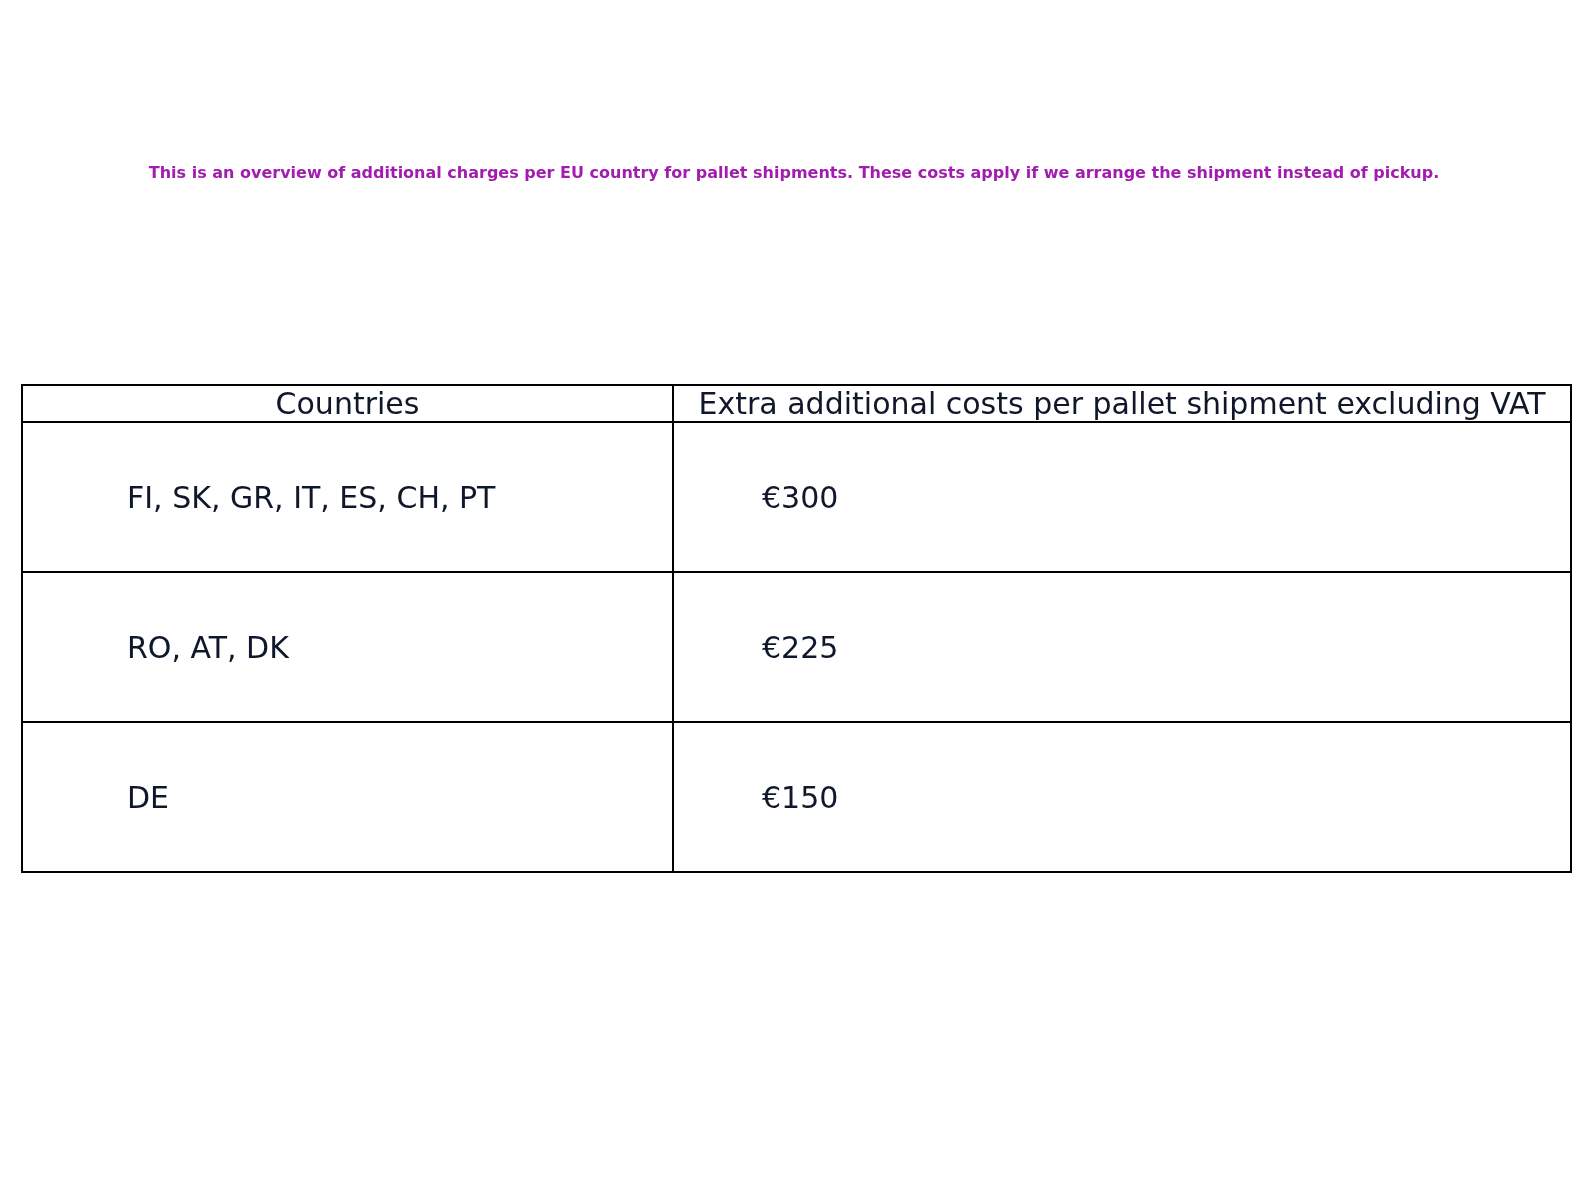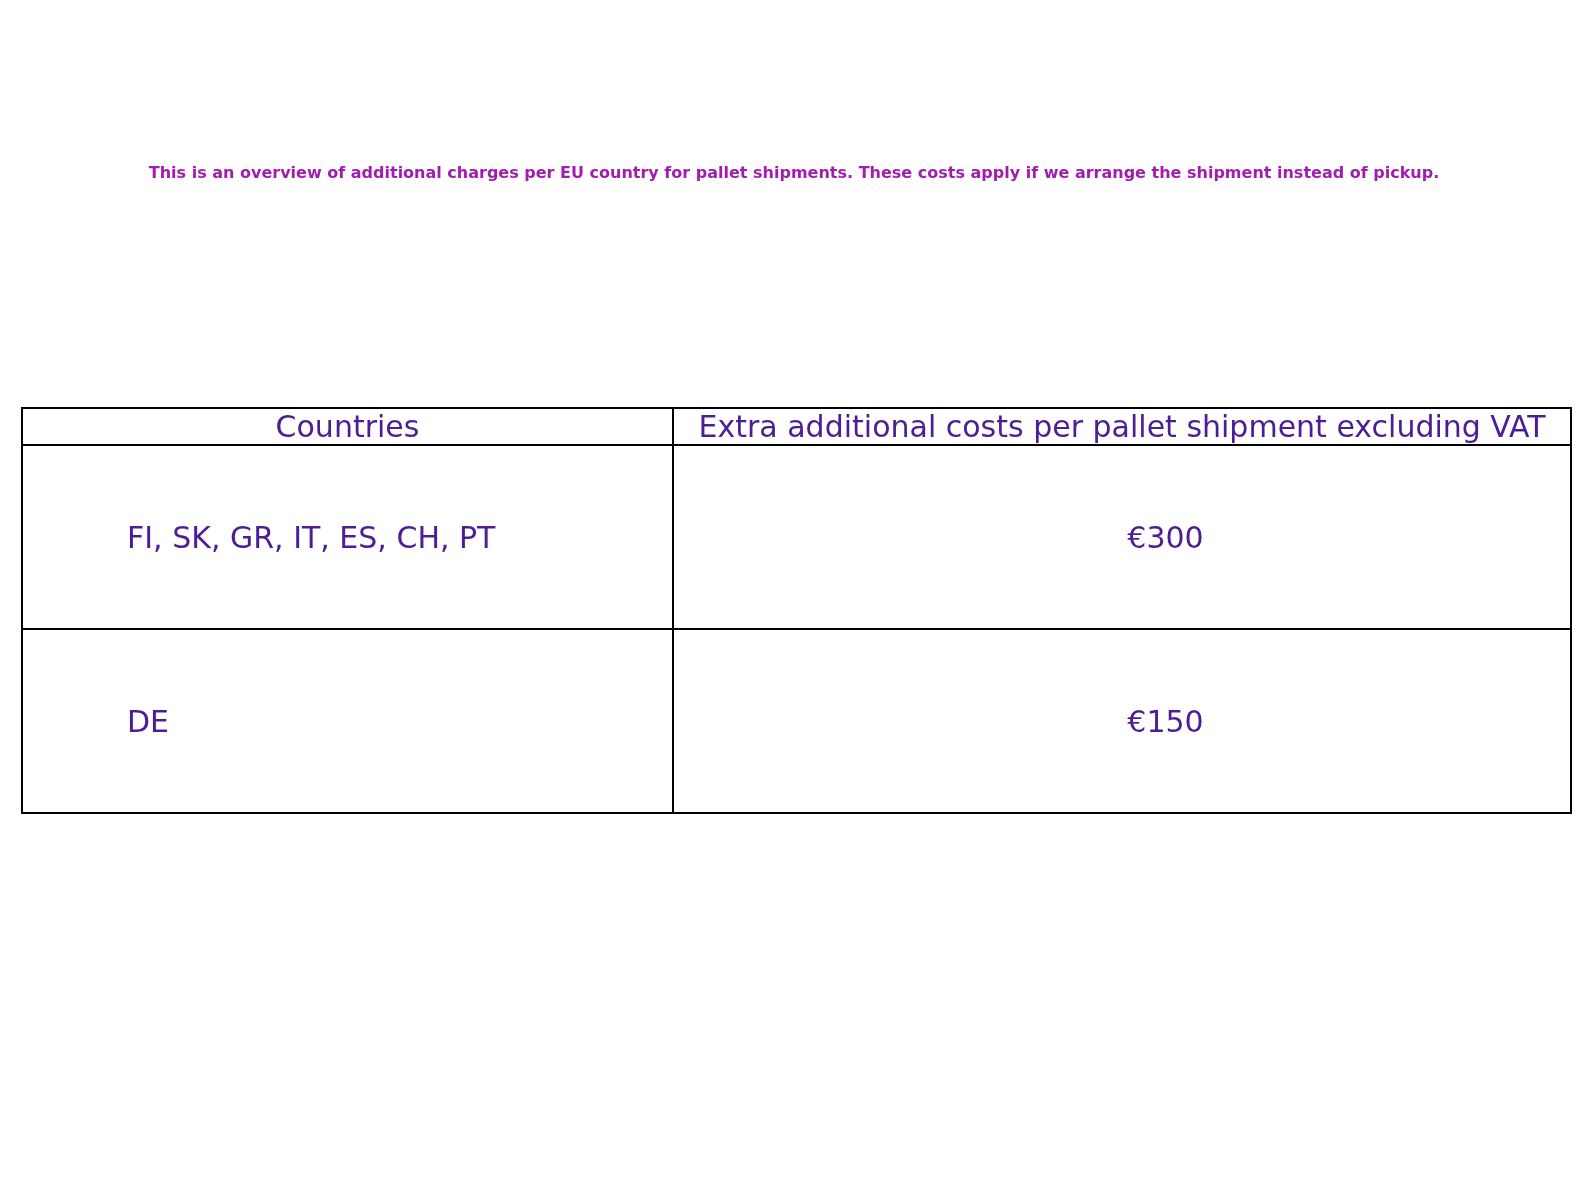--- a/index.html
+++ b/index.html
@@ -24,26 +24,25 @@
     font-size: 16px;
     font-weight: bold;
     color: #a21caf;
     line-height: 22px;
   }
   table.charges {
     position: absolute;
     top: 384px;
     left: 21px;
     width: 1549px;
-    height: 407px;
+    height: 489px;
     border-collapse: collapse;
     table-layout: fixed;
     font-size: 30px;
-    color: #4c1d95;
-    margin-top: 23px;
+    color: #0f172a;
   }
   table.charges th,
   table.charges td {
     border: 2px solid #000000;
     background: #ffffff;
     vertical-align: middle;
     overflow: hidden;
     white-space: nowrap;
   }
   table.charges th {
@@ -51,21 +50,21 @@
     text-align: center;
     padding: 0 6px;
   }
   col.col-countries { width: 651px; }
   col.col-cost { width: 898px; }
   td.cell-countries {
     text-align: left;
     padding-left: 104px;
   }
   td.cell-cost {
-    text-align: center;
+    text-align: left;
     padding-left: 88px;
   }
 </style>
 </head>
 <body>
 
 <div class="intro">This is an overview of additional charges per EU country for pallet shipments. These costs apply if we arrange the shipment instead of pickup.</div>
 
 <table class="charges">
   <colgroup>
@@ -77,17 +76,21 @@
       <th>Countries</th>
       <th>Extra additional costs per pallet shipment excluding VAT</th>
     </tr>
   </thead>
   <tbody>
     <tr>
       <td class="cell-countries">FI, SK, GR, IT, ES, CH, PT</td>
       <td class="cell-cost">€300</td>
     </tr>
     <tr>
+      <td class="cell-countries">RO, AT, DK</td>
+      <td class="cell-cost">€225</td>
+    </tr>
+    <tr>
       <td class="cell-countries">DE</td>
       <td class="cell-cost">€150</td>
     </tr>
   </tbody>
 </table>
 
 </body></html>

